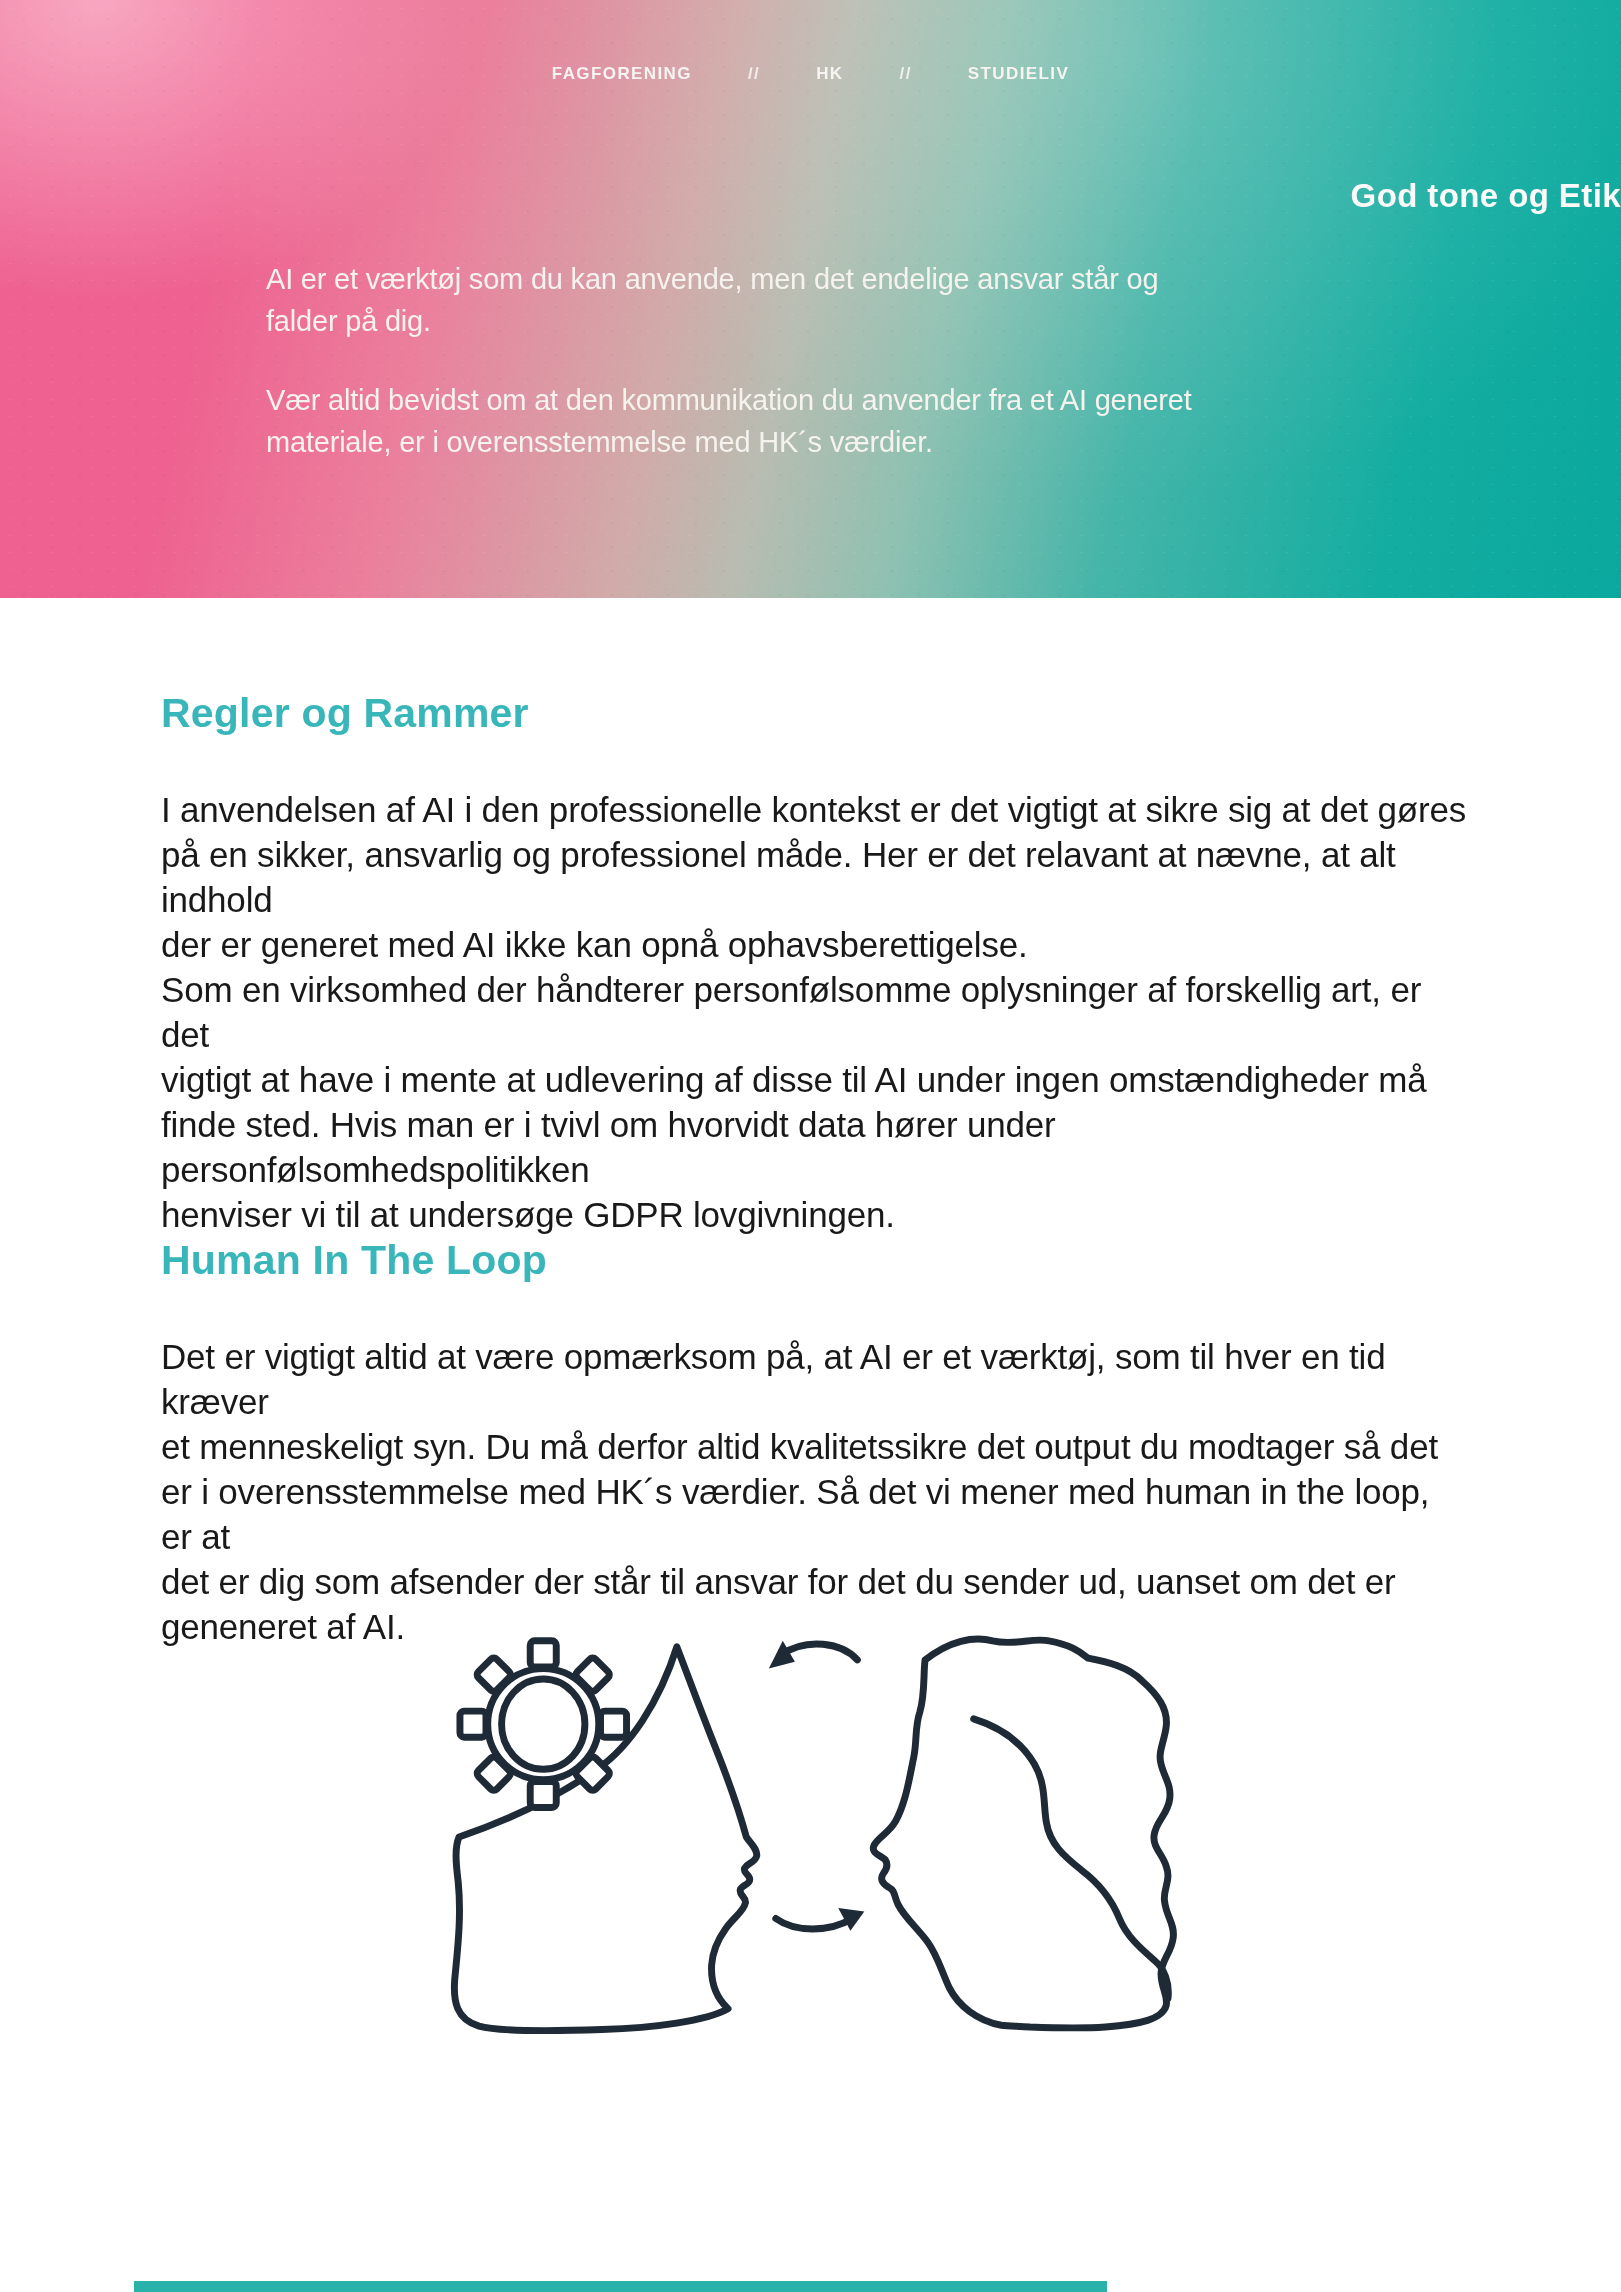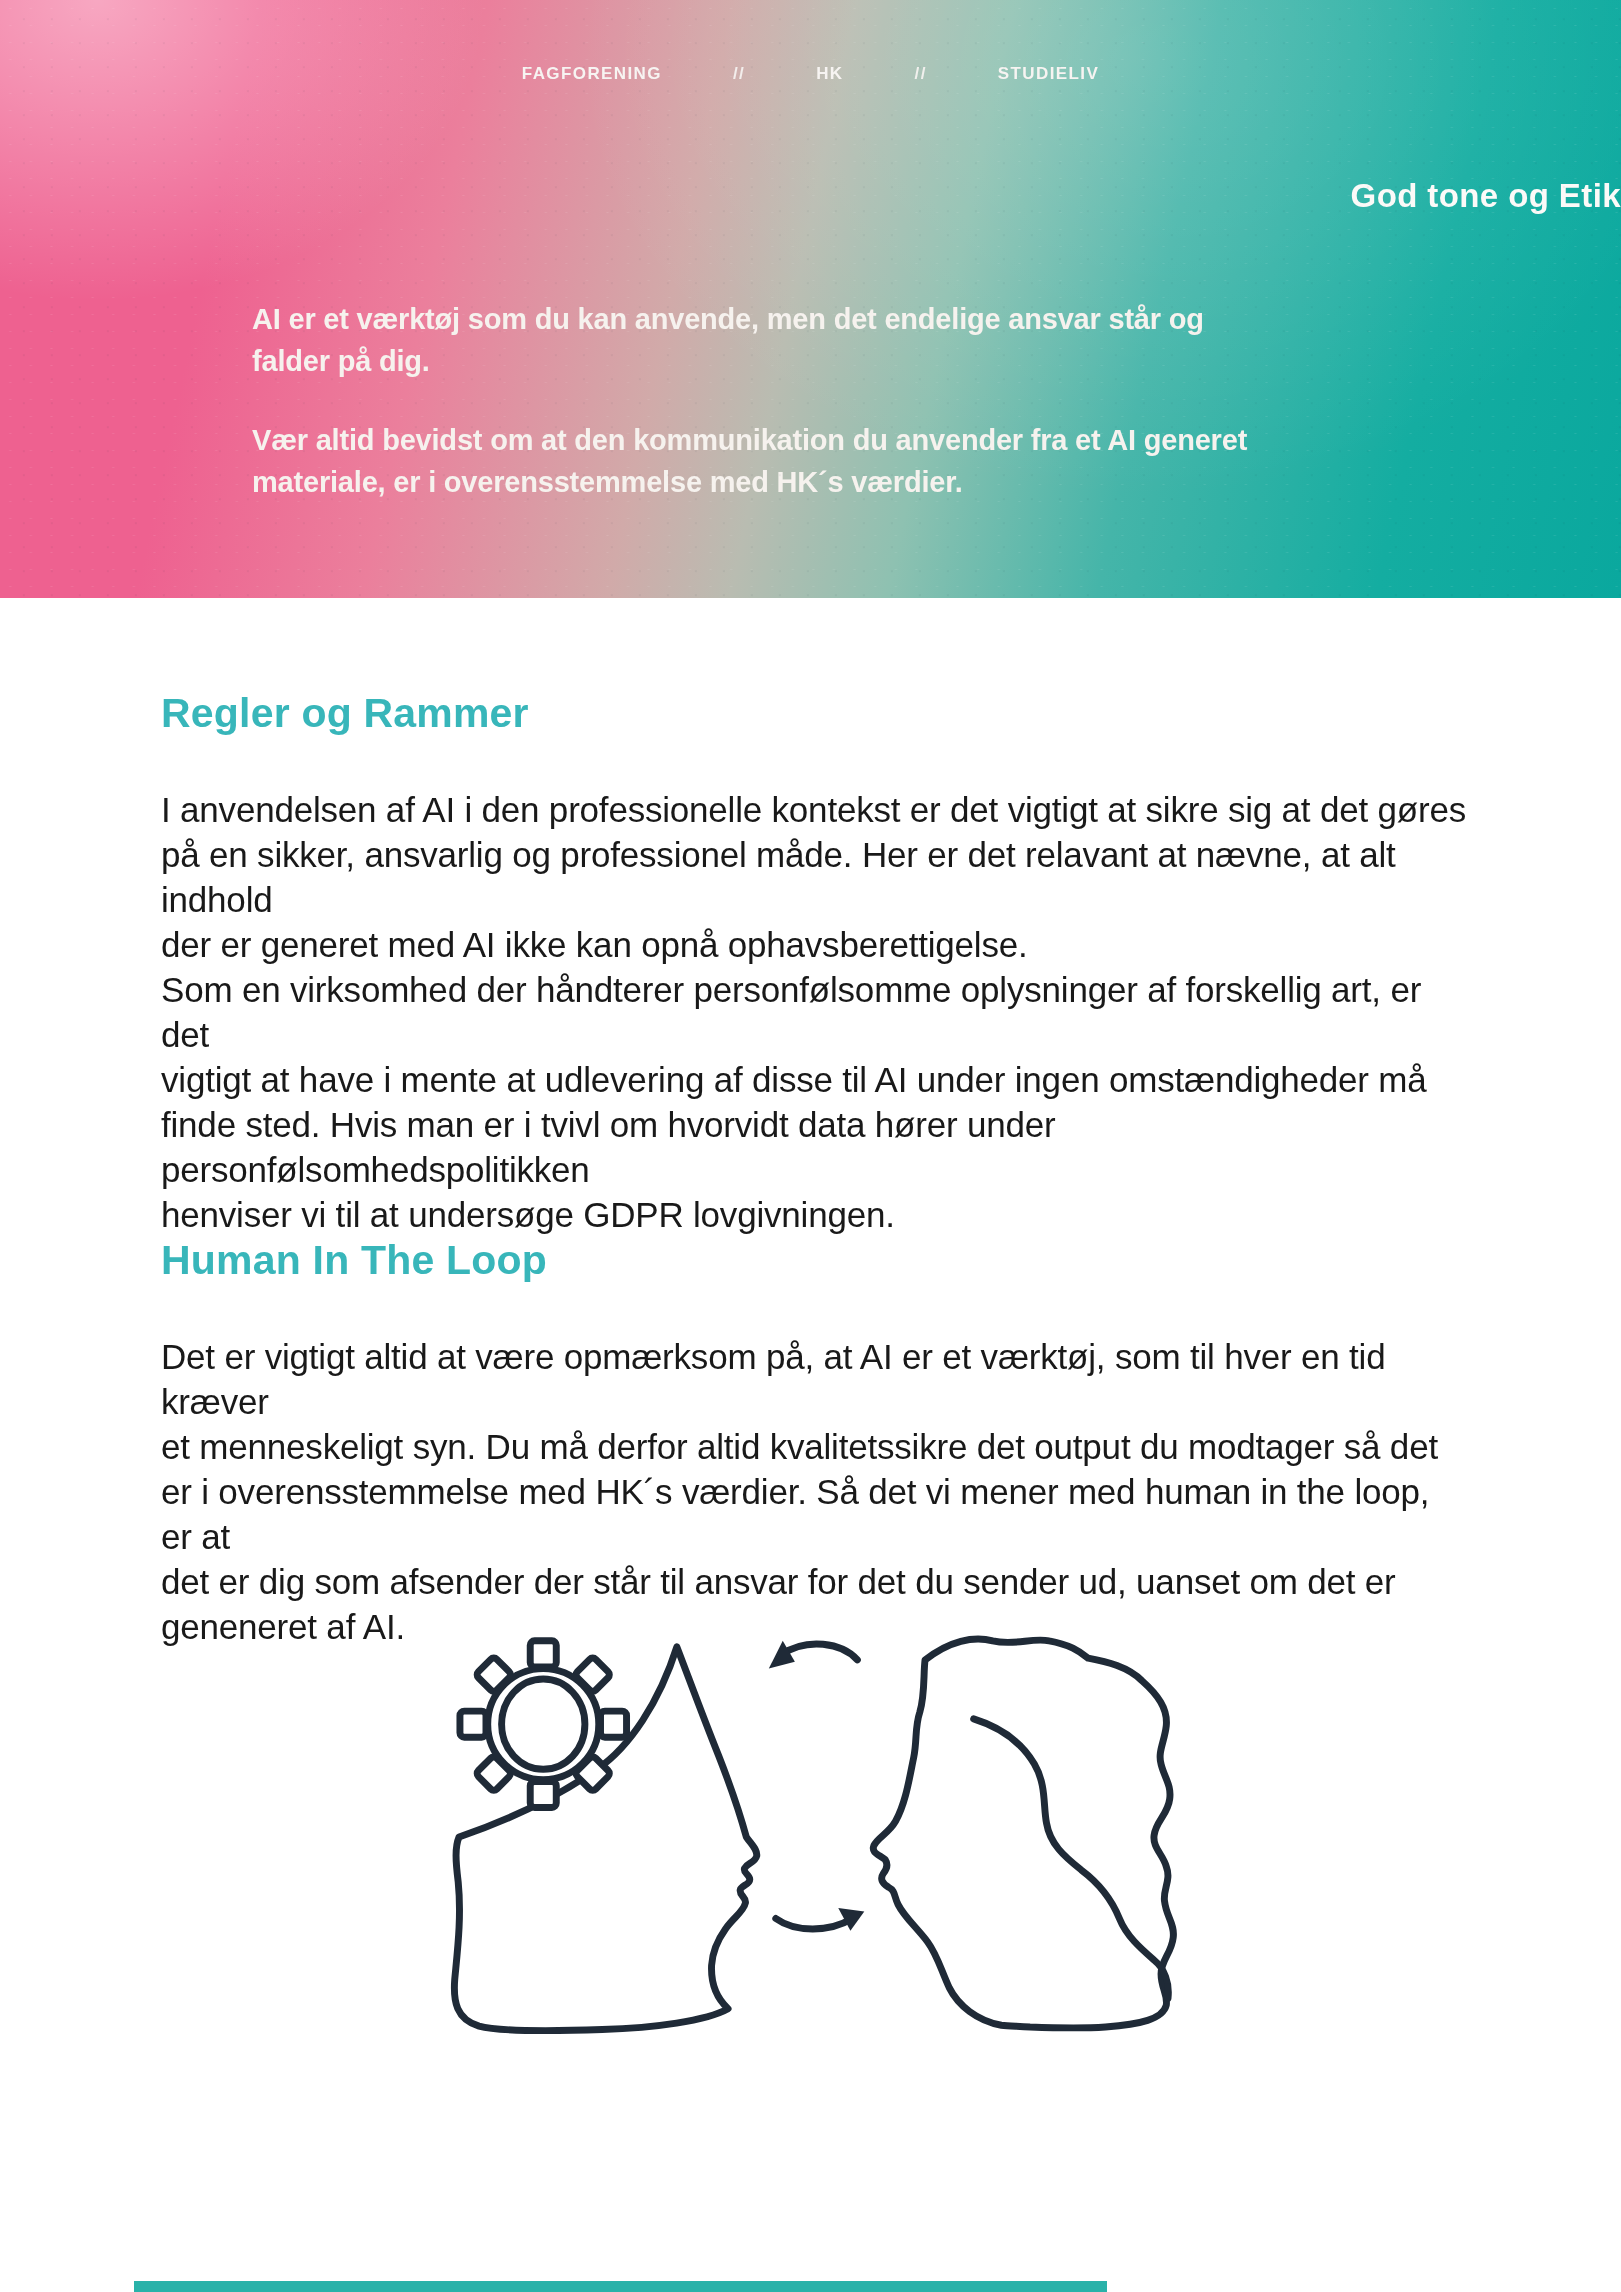--- a/index.html
+++ b/index.html
@@ -24,34 +24,34 @@
     background-image:
       radial-gradient(rgba(255,255,255,0.20) 0.9px, transparent 1.1px),
       radial-gradient(rgba(20,40,60,0.10) 0.9px, transparent 1.1px);
     background-size:20.6px 17px, 28px 24px;
     background-position:0 0, 9.9px 7.2px;
     opacity:.5; pointer-events:none;
   }
 
   .hero-nav {
     position:absolute; top:64px; left:0; width:100%;
-    display:flex; justify-content:center; align-items:flex-start; gap:71px;
+    display:flex; justify-content:center; align-items:flex-start; gap:56px;
     color:#f7f4f2; font-size:17px; font-weight:700; letter-spacing:1.4px;
   }
   .hero-nav .sep { opacity:.92; font-weight:700; }
 
   .hero-title {
     position:absolute; top:177px; left:0; width:100%;
     text-align:right; color:#fbfaf8; font-size:33px; font-weight:700; letter-spacing:0.4px;
   }
 
   .hero-copy {
-    position:absolute; left:252px; width:1075px;
-    color:#f6f2ee; font-size:29px; line-height:42px; font-weight:700;
-    white-space:pre-line; letter-spacing:-0.2px;margin-top:40px;
+    position:absolute; left:266px; width:1075px;
+    color:#f6f2ee; font-size:29px; line-height:42px; font-weight:400;
+    white-space:pre-line; letter-spacing:-0.2px;
   }
   .hero-copy.p1 { top:258px; }
   .hero-copy.p2 { top:379px; }
 
   
   .main { position:absolute; top:598px; left:161px; width:1308px; }
 
   h2.section-heading {
     color:#38b6ba; font-size:41px; font-weight:700; letter-spacing:0.2px;
   }

